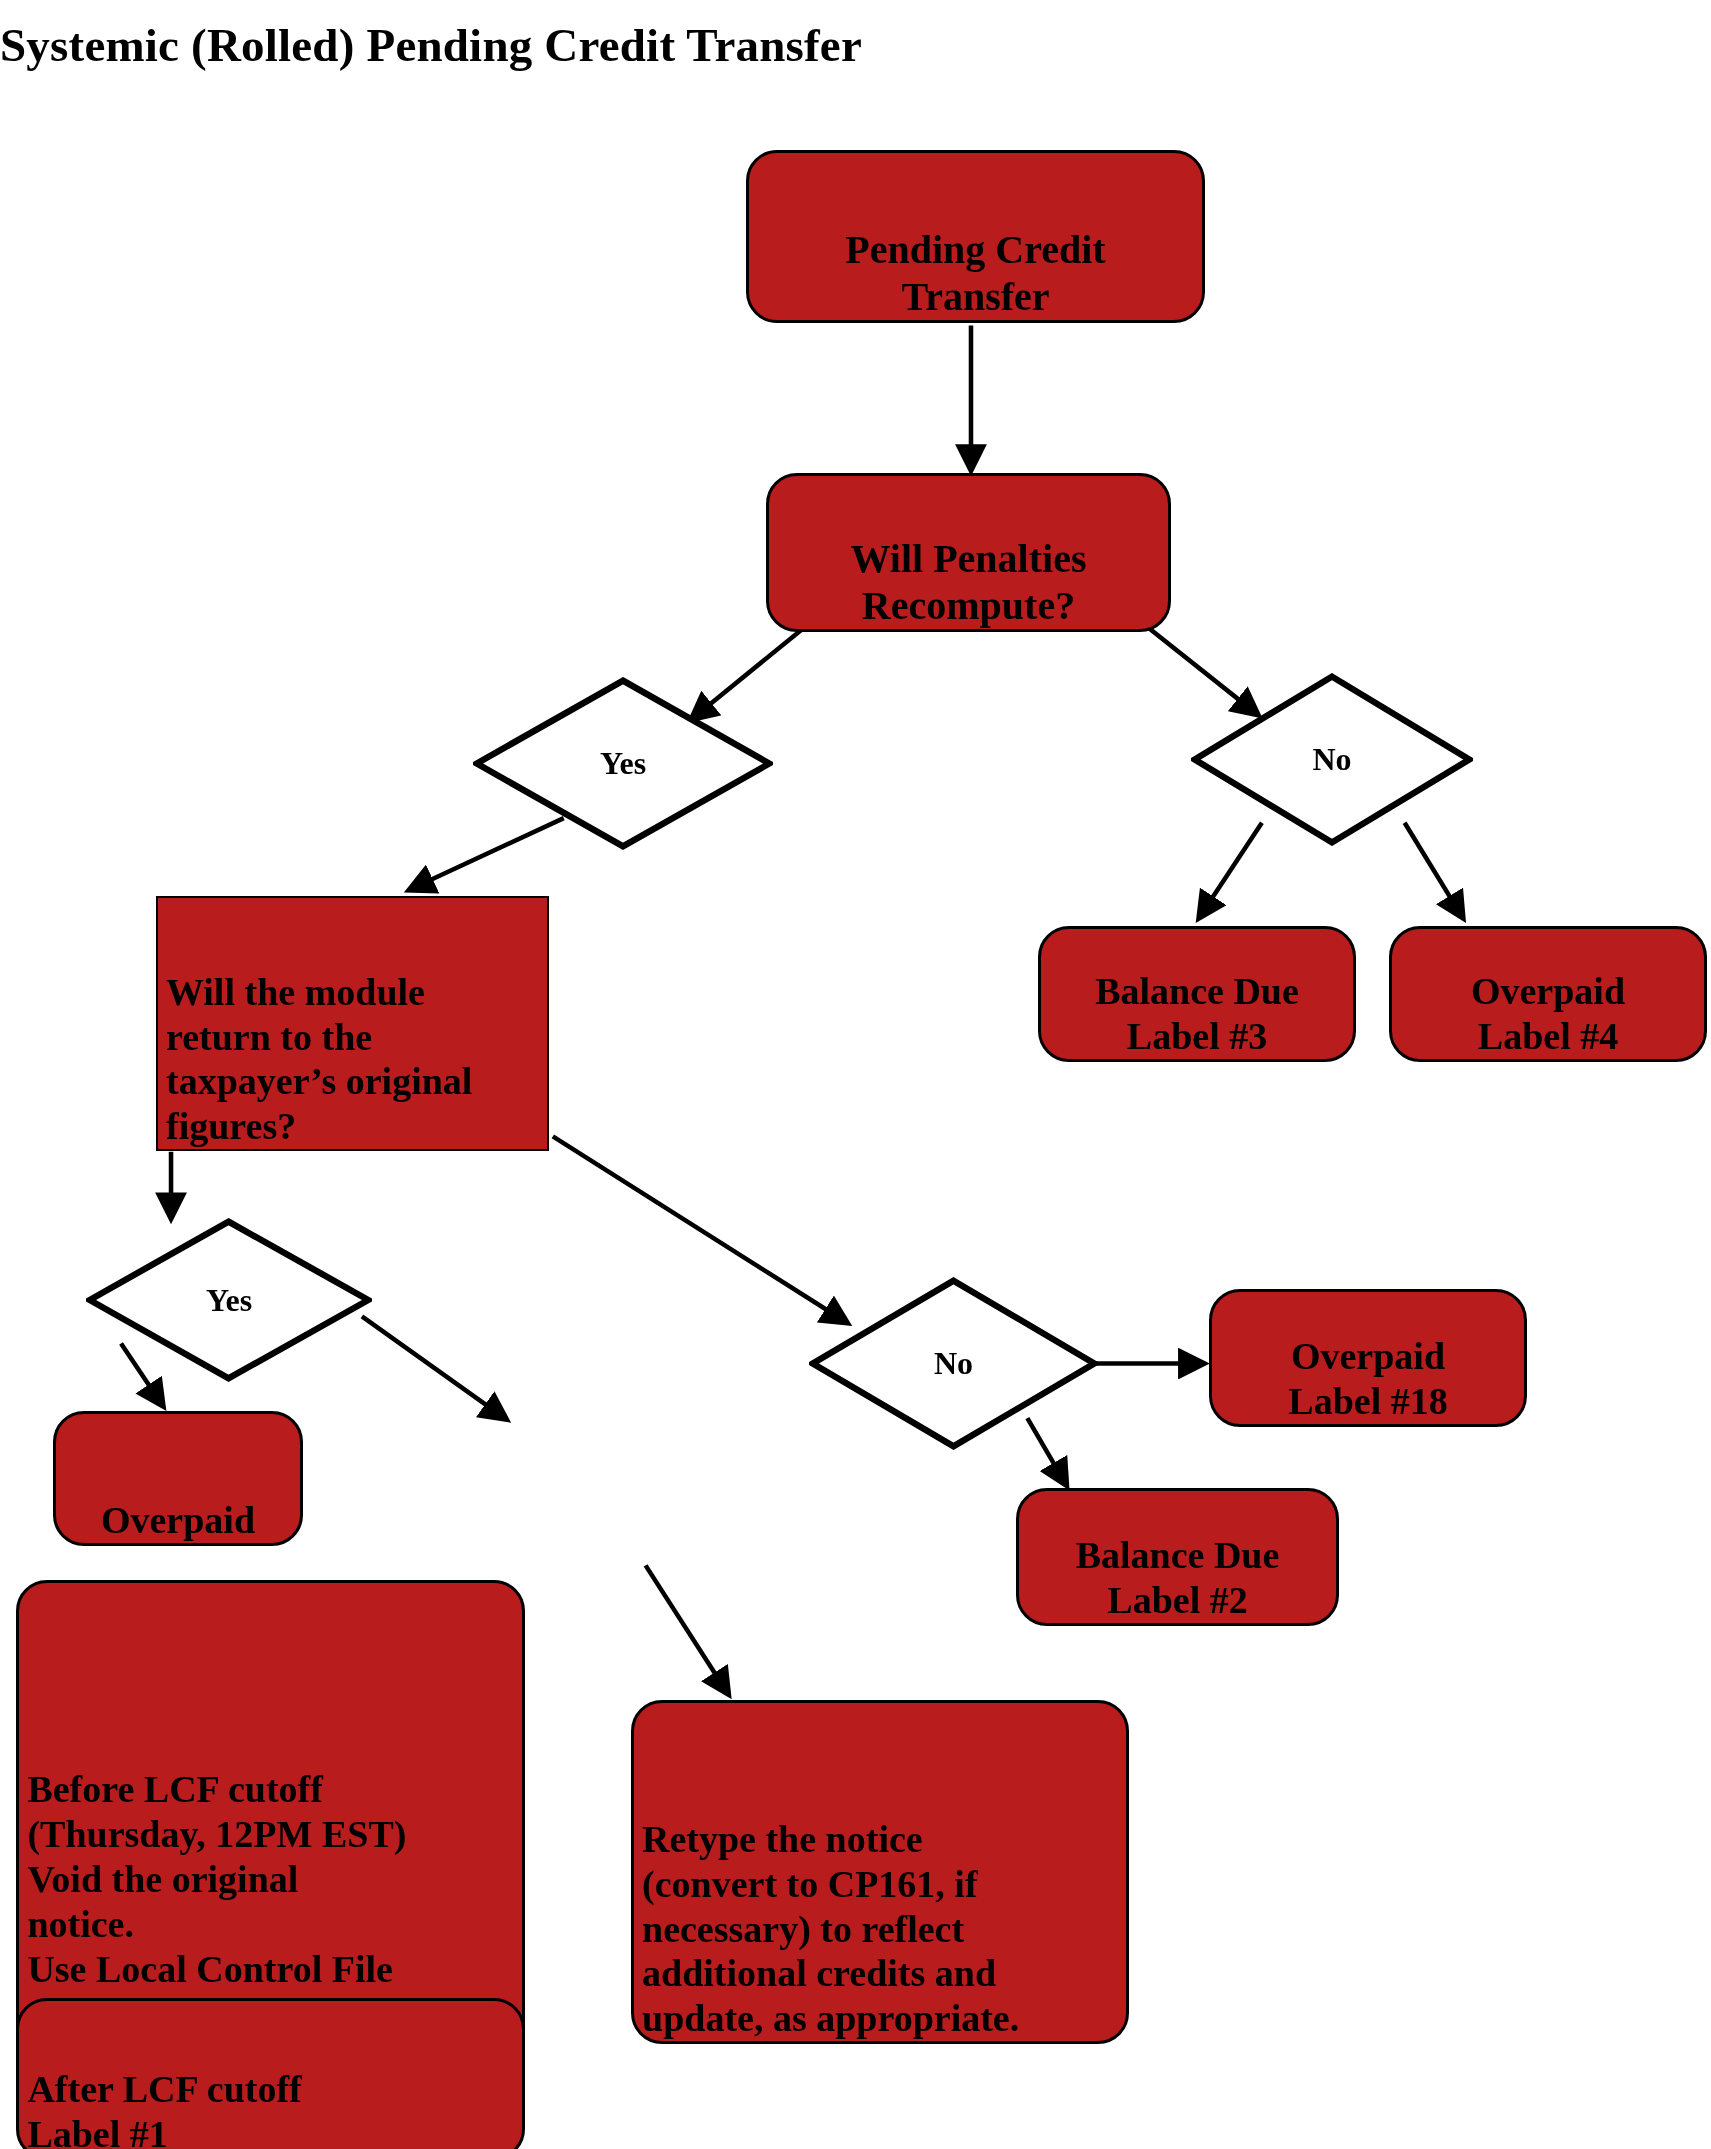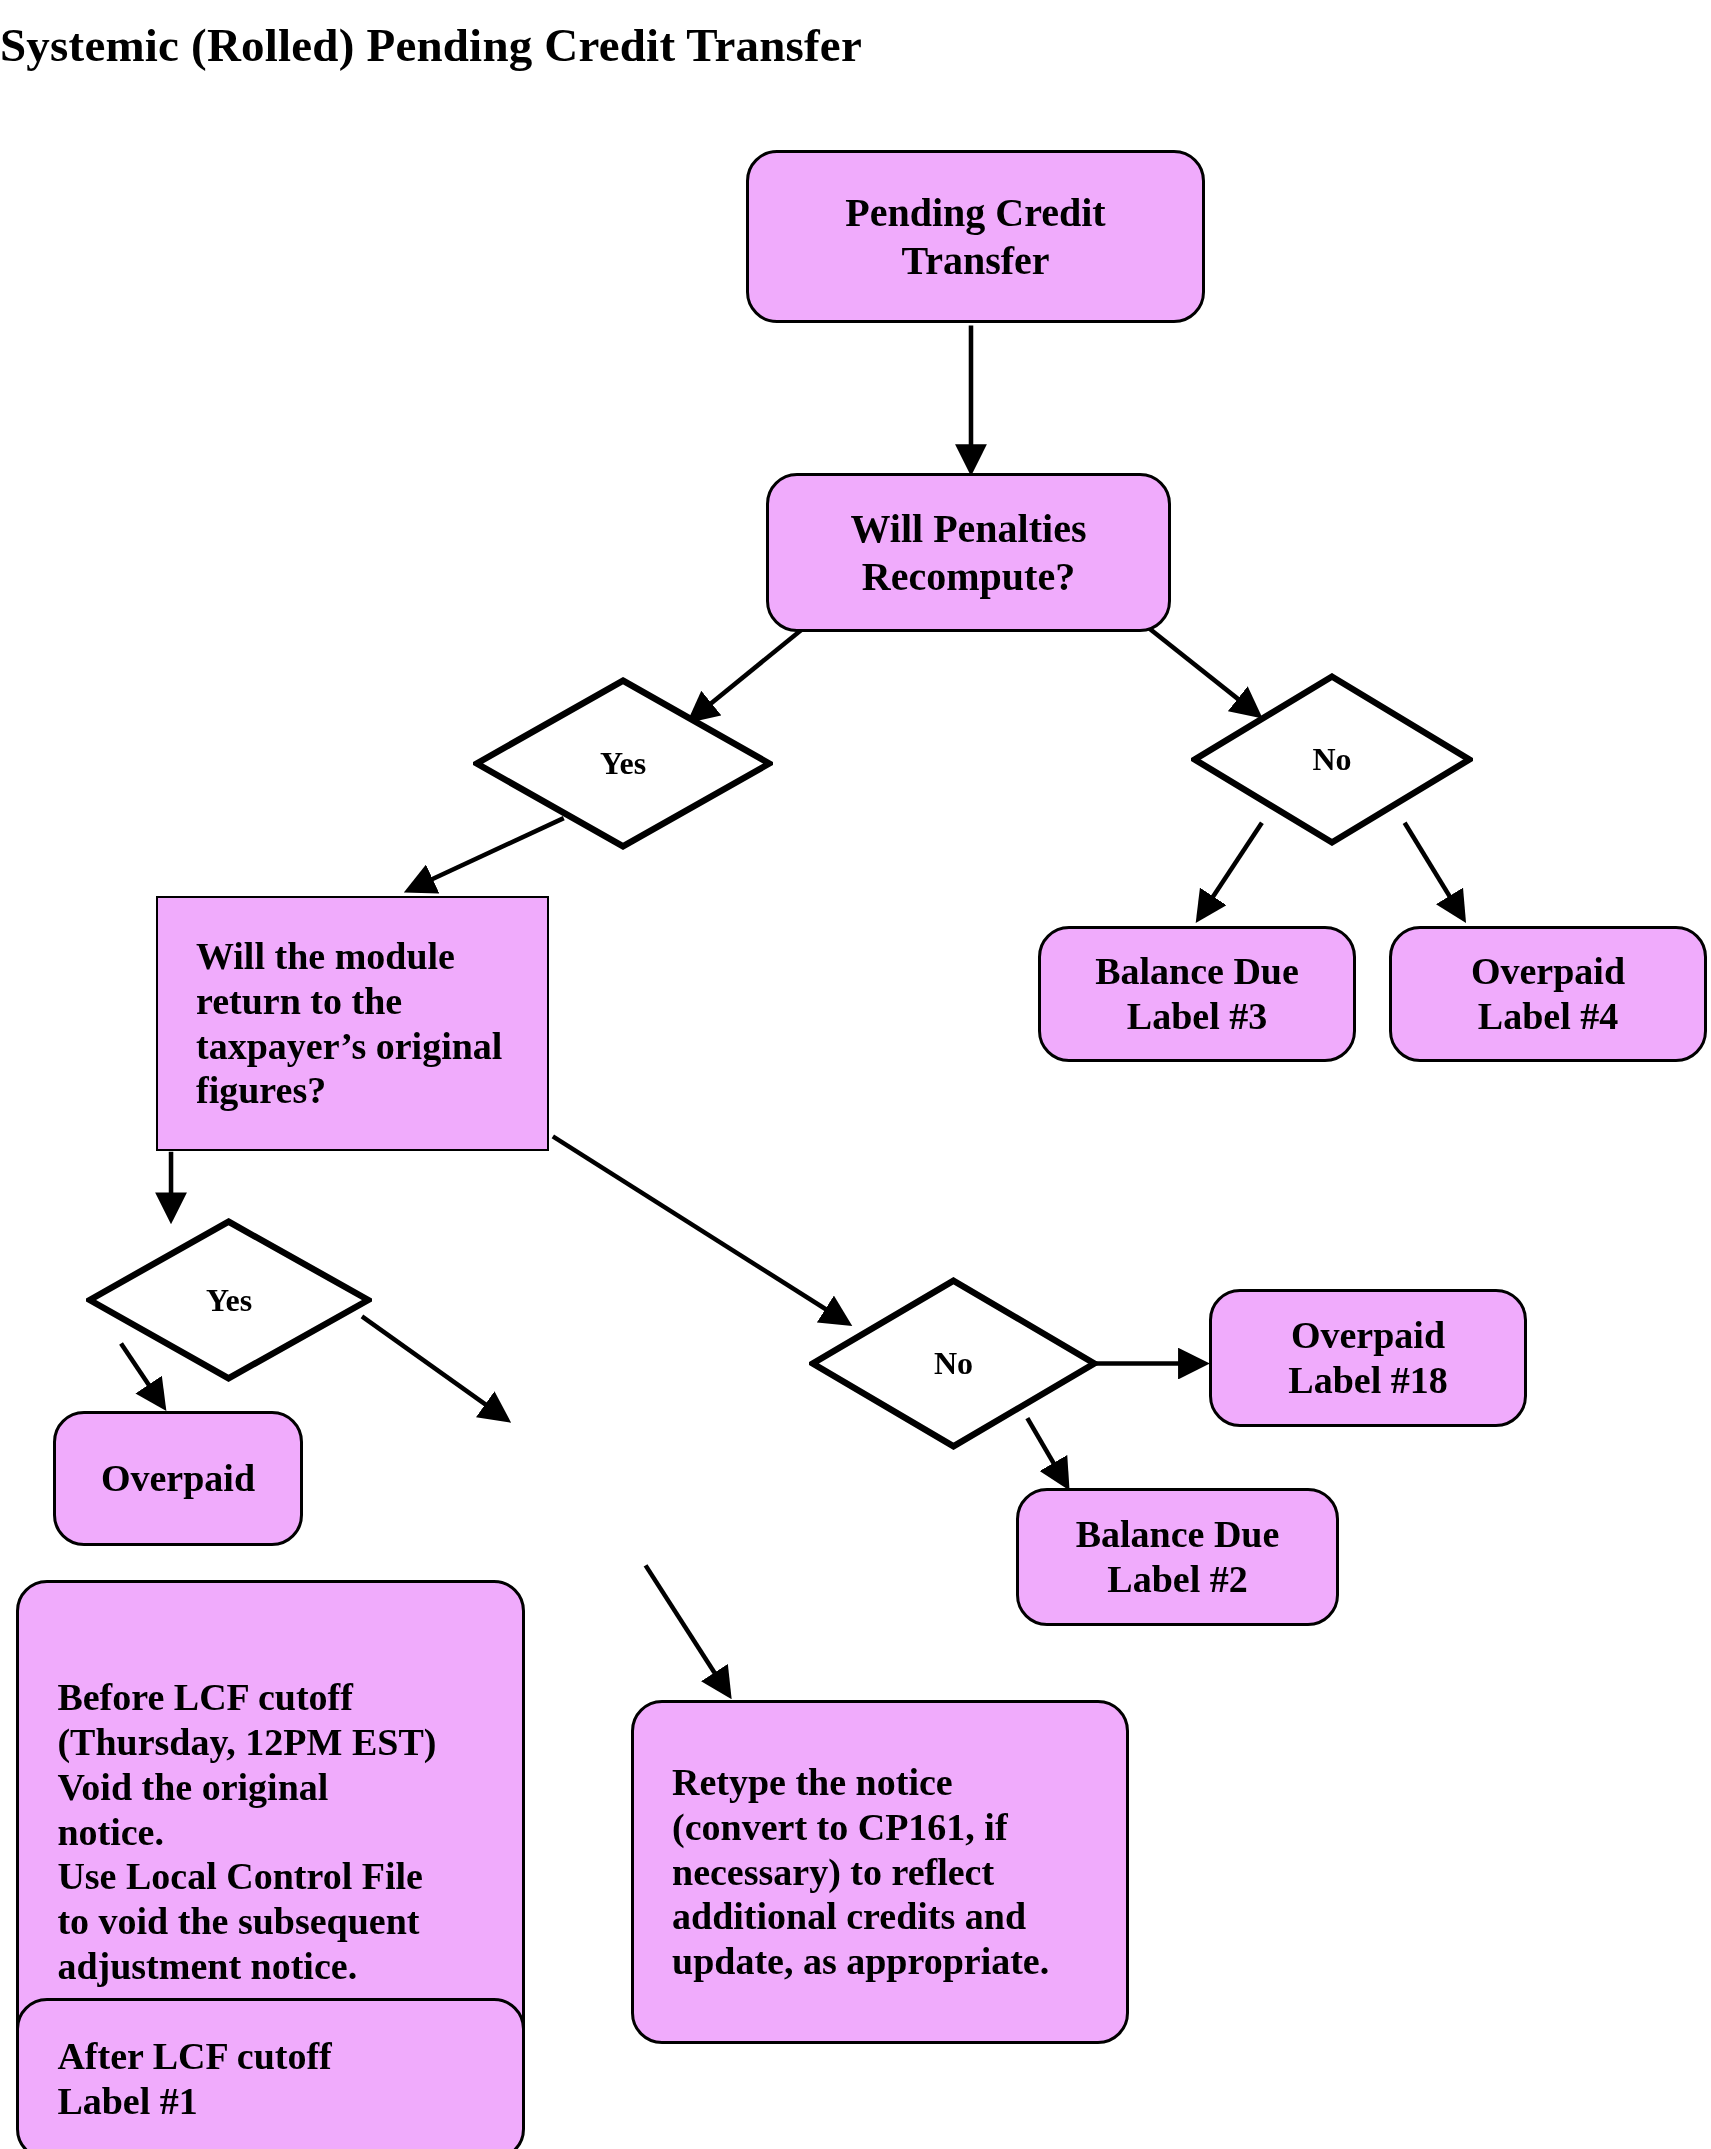--- a/index.html
+++ b/index.html
@@ -23,34 +23,34 @@
     left: 0;
     top: 0;
     width: 1712px;
     height: 2149px;
     pointer-events: none;
   }
   .node {
     position: absolute;
     box-sizing: border-box;
     border: 3.6px solid #000000;
-    background: #f0abfc;
+    background: #b91c1c;
     display: flex;
-    align-items: center;
+    align-items: flex-end;
     justify-content: center;
     font-weight: bold;
     line-height: 1.18;
     text-align: center;
     z-index: 2;
   }
   .node.rounded { border-radius: 31px; }
   .node.sharp   { border-radius: 0; border-width: 2.7px; }
   .node .txt { width: 100%; padding: 0 9px; white-space: pre-line; }
   .node.leftal { justify-content: flex-start; text-align: left; }
-  .node.leftal .txt { text-align: left; padding-left: 38px; }
+  .node.leftal .txt { text-align: left; padding-left: 8px; }
 
   .page-title {
     position: absolute;
     left: 0;
     top: 18px;
     width: 1712px;
     text-align: left;
     font-size: 47px;
     font-weight: bold;
     letter-spacing: 0.2px;

